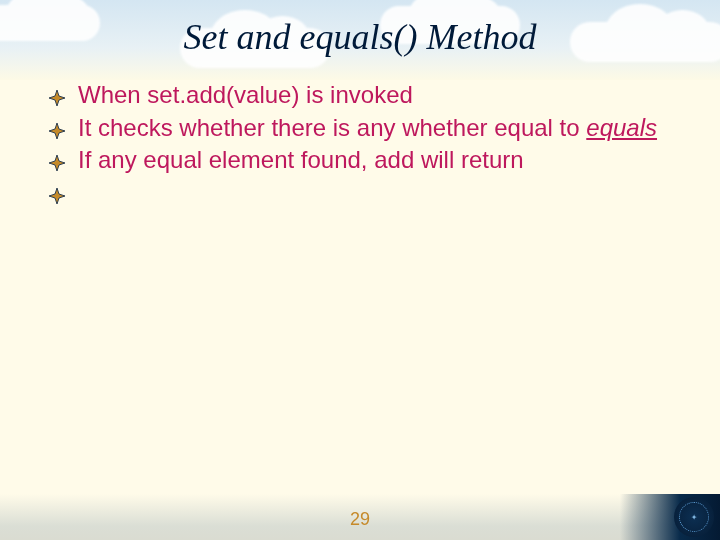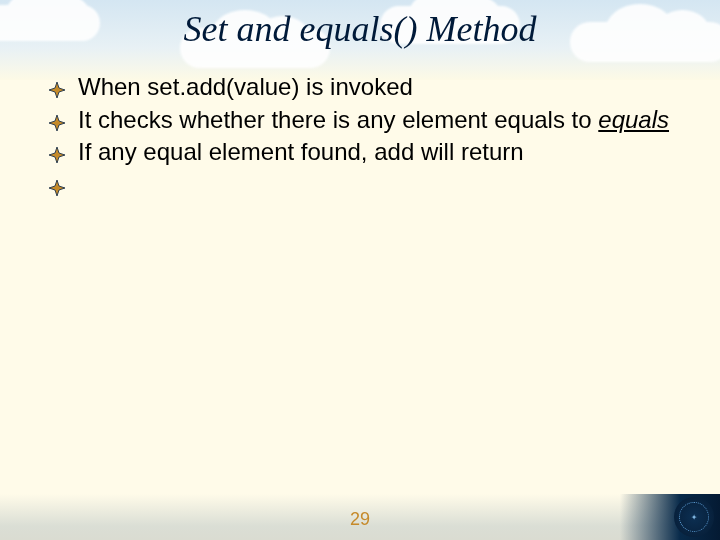--- a/index.html
+++ b/index.html
@@ -42,27 +42,28 @@
   .title {
     position: relative;
     z-index: 2;
     text-align: center;
     font-family: Georgia, 'Times New Roman', serif;
     font-style: italic;
     font-size: 36px;
     color: #001a39;
     padding-top: 8px;
     font-weight: 500;
+    margin-top: 8px;
   }
   .content {
     position: relative;
     z-index: 2;
     padding: 22px 44px 0 44px;
     font-size: 24px;
-    color: #000000;
+    color: #be185d;
     line-height: 1.28;
   }
   .li {
     position: relative;
     padding-left: 34px;
     margin-bottom: 2px;
   }
   .bullet {
     position: absolute;
     left: 4px;
@@ -135,21 +136,21 @@
         </svg>
     </span>
     <span>When set.add(value) is invoked</span>
   </div>
   <div class="li">
     <span class="bullet">
       <svg viewBox="0 0 18 18">
           <polygon points="9,1 11,7 17,9 11,11 9,17 7,11 1,9 7,7" fill="#c48a2a" stroke="#072242" stroke-width="0.8"></polygon>
         </svg>
     </span>
-    <span>It checks whether there is any element equals to </span><span class="ul">equals</span>
+    <span>It checks whether there is any whether equal to </span><span class="ul">equals</span>
   </div>
   <div class="li">
     <span class="bullet">
       <svg viewBox="0 0 18 18">
           <polygon points="9,1 11,7 17,9 11,11 9,17 7,11 1,9 7,7" fill="#c48a2a" stroke="#072242" stroke-width="0.8"></polygon>
         </svg>
     </span>
     <span>If any equal element found, add will return</span>
   </div>
   <div class="li">

